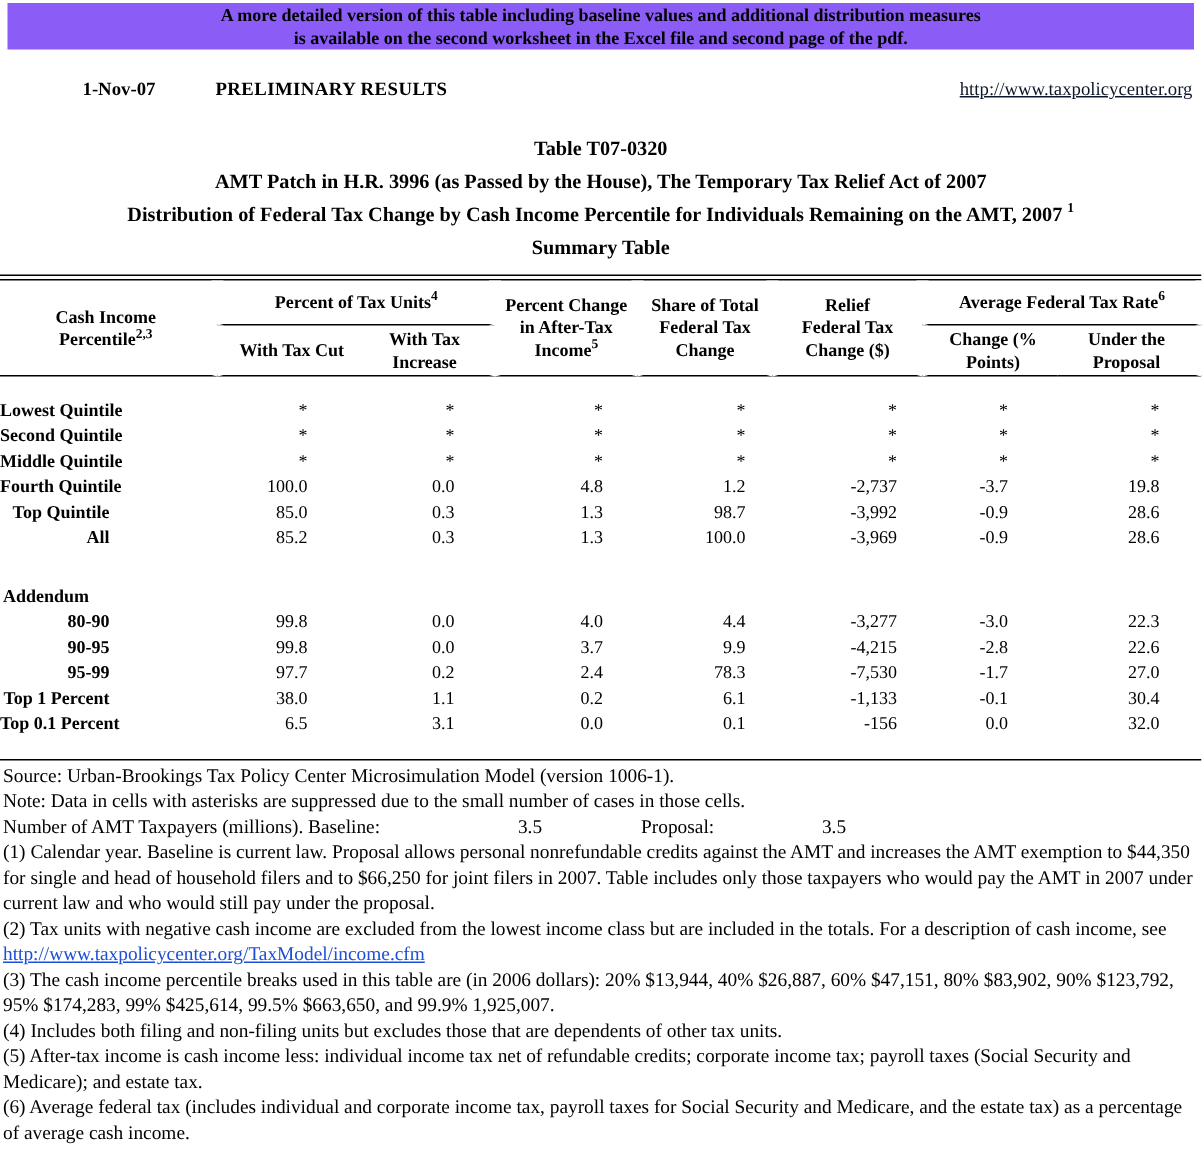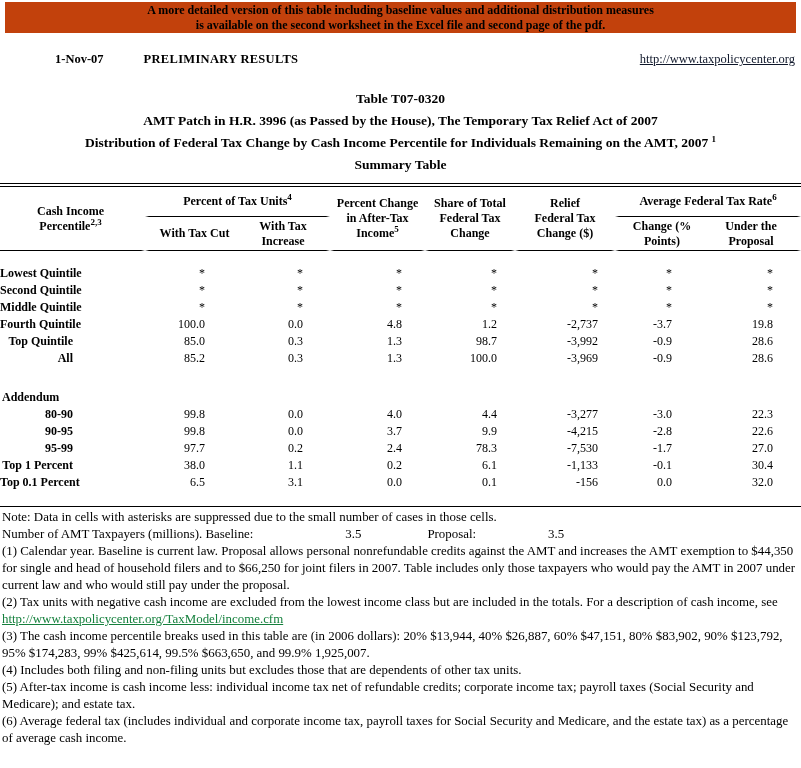--- a/index.html
+++ b/index.html
@@ -3,21 +3,21 @@
 <meta charset="utf-8">
 <style>
   * { box-sizing: border-box; }
   html, body { margin: 0; padding: 0; }
   body {
     width: 801px; height: 768px; overflow: hidden;
     background: #ffffff; color: #000;
     font-family: "Liberation Serif", serif;
   }
   .banner {
-    margin: 2px 5px 0 5px; height: 31px; background: #c2410c;
+    margin: 2px 5px 0 5px; height: 31px; background: #8b5cf6;
     display: flex; flex-direction: column; justify-content: center; align-items: center;
     font-weight: bold; font-size: 12px; line-height: 15px; text-align: center;
   }
   .meta {
     display: flex; align-items: baseline;
     margin: 19px 6px 0 55px; font-size: 12.5px;
   }
   .meta .date { font-weight: bold; }
   .meta .status { margin-left: 40px; font-weight: bold; letter-spacing: 0.3px; text-align: right; }
   .meta .tpc-link { margin-left: auto; color: #0f172a; text-decoration: underline; }
@@ -47,21 +47,21 @@
   td.c5 { padding-right: 18px; }
   td.c6 { padding-right: 17px; }
   td.c7 { padding-right: 33px; }
   td.c8 { padding-right: 28px; }
   tr.sp14 td { height: 14px; }
   tr.sp22 td { height: 22px; }
   td.addendum-label { font-weight: bold; text-align: left; padding-left: 2px; }
   .bottom-rule { margin-top: 15px; border-top: 1px solid #000; }
   .footer { padding: 2px 3px 0 2px; font-size: 12.9px; line-height: 17px; }
   .footer p { margin: 0; }
-  .footer a { color: #15803d; text-decoration: underline; }
+  .footer a { color: #1d4ed8; text-decoration: underline; }
   .amt-v1 { display: inline-block; width: 108px; text-align: right; }
   .amt-plabel { display: inline-block; margin-left: 66px; }
   .amt-v2 { display: inline-block; width: 88px; text-align: right; }
 </style>
 </head>
 <body>
 
 <div class="banner">
   <div>A more detailed version of this table including baseline values and additional distribution measures</div>
   <div>is available on the second worksheet in the Excel file and second page of the pdf.</div>
@@ -234,20 +234,21 @@
         <td class="num c6">-156</td>
         <td class="num c7">0.0</td>
         <td class="num c8">32.0</td>
       </tr>
     </tbody>
 </table>
 
 <div class="bottom-rule"></div>
 
 <div class="footer">
+  <p>Source: Urban-Brookings Tax Policy Center Microsimulation Model (version 1006-1).</p>
   <p>Note: Data in cells with asterisks are suppressed due to the small number of cases in those cells.</p>
   <p><span>Number of AMT Taxpayers (millions).  Baseline:</span><span class="amt-v1">3.5</span><span class="amt-plabel">Proposal:</span><span class="amt-v2">3.5</span></p>
   <p>(1) Calendar year. Baseline is current law. Proposal allows personal nonrefundable credits against the AMT and increases the AMT exemption to $44,350 for single and head of household filers and to $66,250 for joint filers in 2007. Table includes only those taxpayers who would pay the AMT in 2007 under current law and who would still pay under the proposal.</p>
   <p><span>(2) Tax units with negative cash income are excluded from the lowest income class but are included in the totals. For a description of cash income, see</span> <a href="#">http://www.taxpolicycenter.org/TaxModel/income.cfm</a></p>
   <p>(3) The cash income percentile breaks used in this table are (in 2006 dollars): 20% $13,944, 40% $26,887, 60% $47,151, 80% $83,902, 90% $123,792, 95% $174,283, 99% $425,614, 99.5% $663,650, and 99.9% 1,925,007.</p>
   <p>(4) Includes both filing and non-filing units but excludes those that are dependents of other tax units.</p>
   <p>(5) After-tax income is cash income less: individual income tax net of refundable credits; corporate income tax; payroll taxes (Social Security and Medicare); and estate tax.</p>
   <p>(6) Average federal tax (includes individual and corporate income tax, payroll taxes for Social Security and Medicare, and the estate tax) as a percentage of average cash income.</p>
 </div>
 

